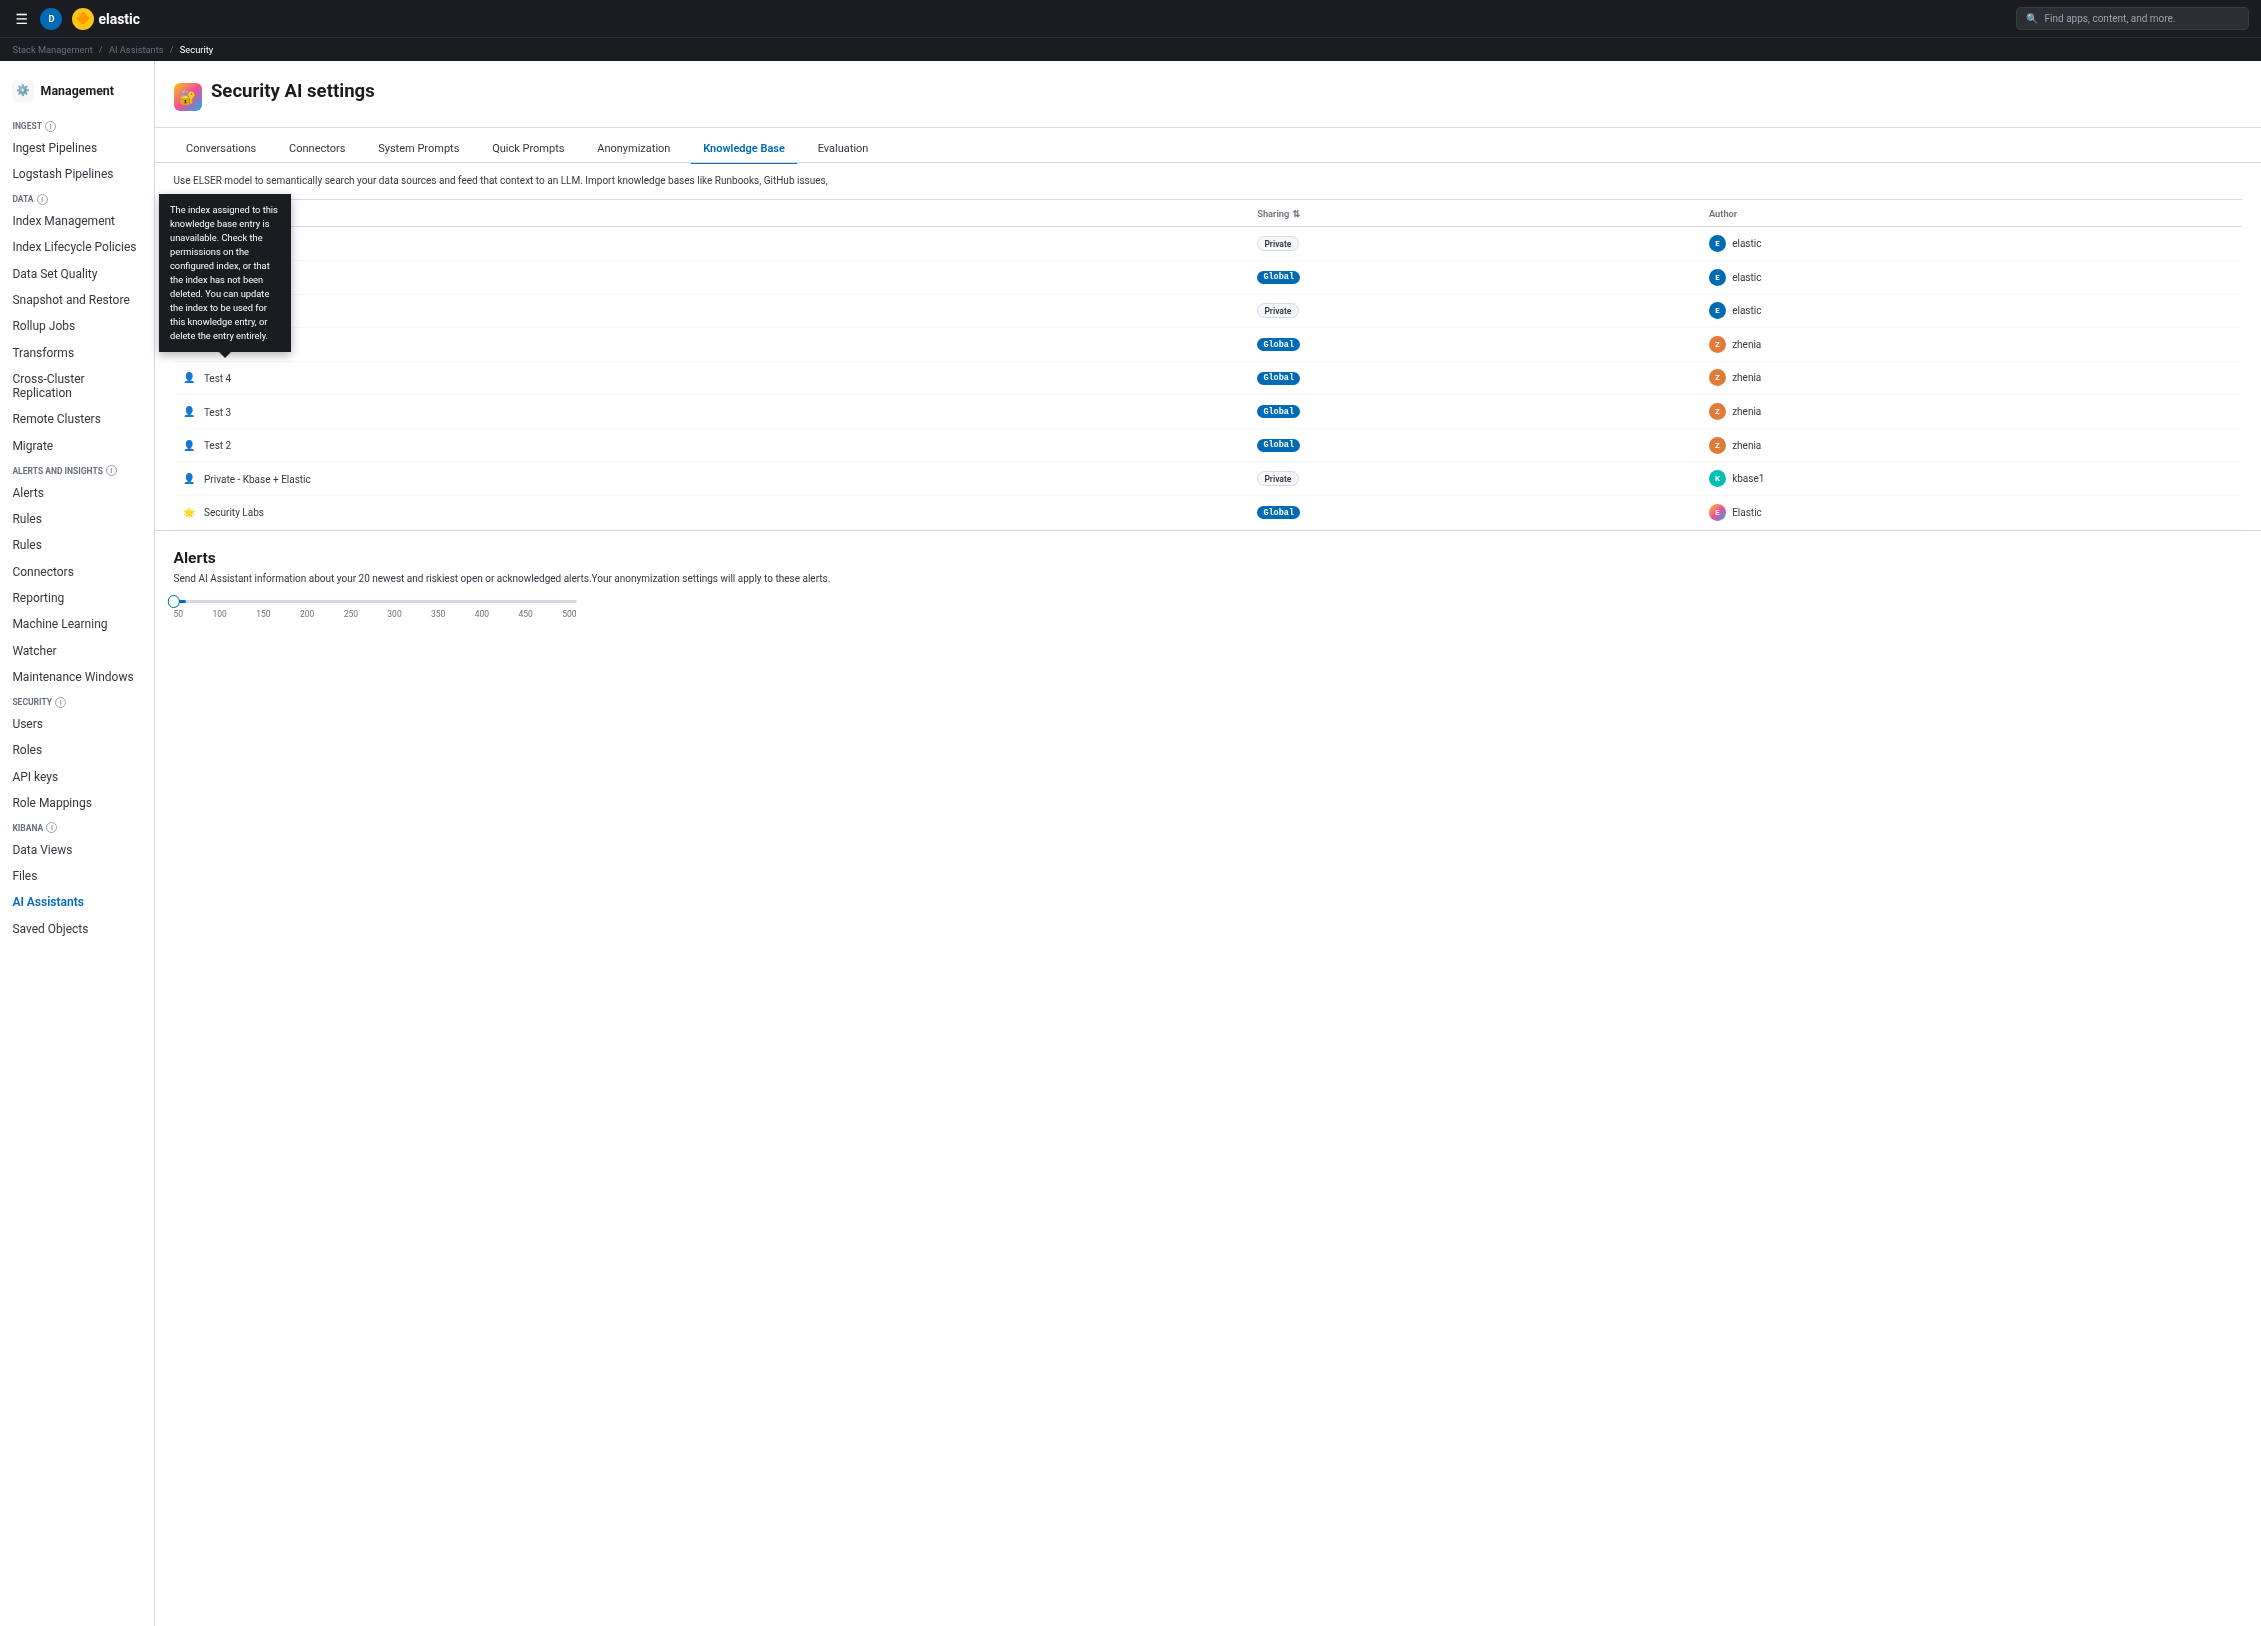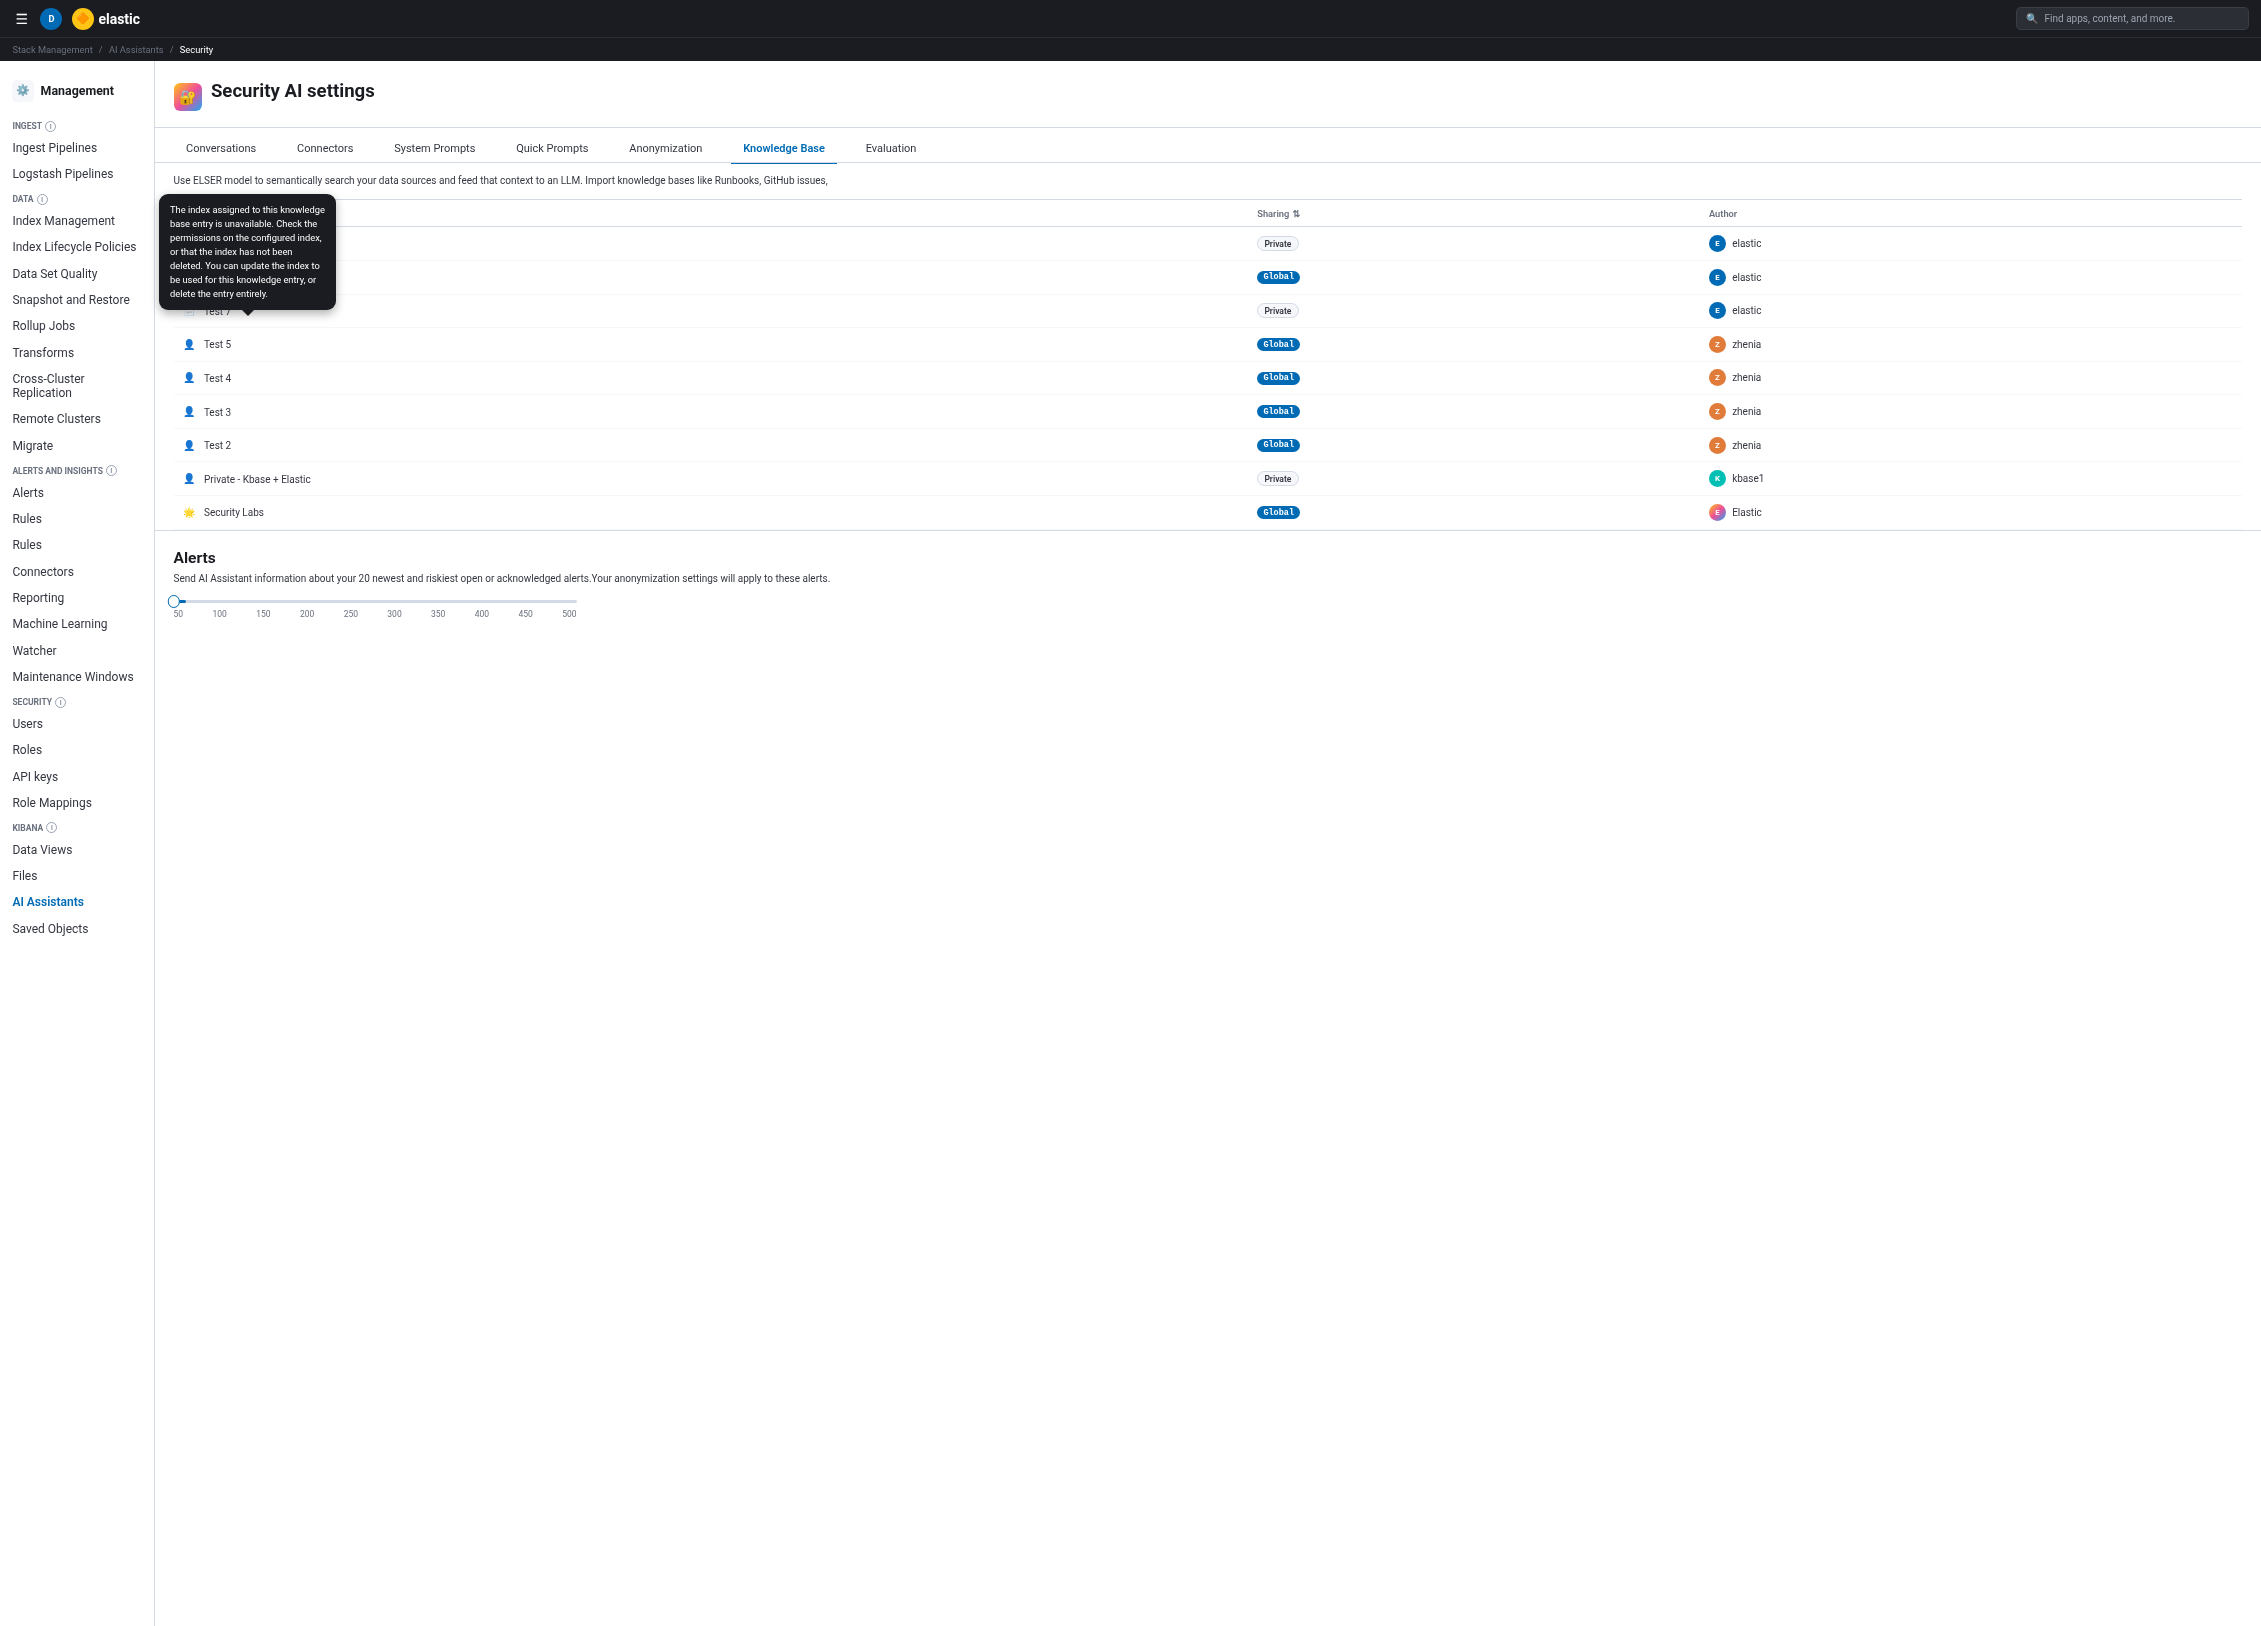--- a/index.html
+++ b/index.html
@@ -157,21 +157,21 @@
     .page-title {
       font-size: 18.6px;
       font-weight: 700;
       color: #1a1c21;
       padding-bottom: 12.4px;
     }
 
     
     .tabs {
       display: flex;
-      gap: 16px;
+      gap: 8px;
       padding: 0 18.6px;
       border-bottom: 1.6px solid #d3dae6;
       margin-top: 6.2px;
     }
     .tab {
       padding: 7.8px 12.4px;
       cursor: pointer;
       font-size: 11px;
       color: #343741;
       border-bottom: 1.6px solid transparent;
@@ -274,22 +274,22 @@
       top: 194px;
       left: 159px;
       z-index: 100;
     }
     .tooltip-box {
       background: #1a1c21;
       color: #fff;
       font-size: 9.3px;
       line-height: 1.5;
       padding: 9.3px 11px;
-      border-radius: 9px;
-      width: 177px;
+      border-radius: 0;
+      width: 132px;
       box-shadow: 0 3.1px 9.3px rgba(0,0,0,0.3);
       position: relative;
     }
     .tooltip-arrow {
       position: absolute;
       bottom: -6.2px;
       left: 50%;
       transform: translateX(-50%);
       width: 0; height: 0;
       border-left: 6.2px solid transparent;

